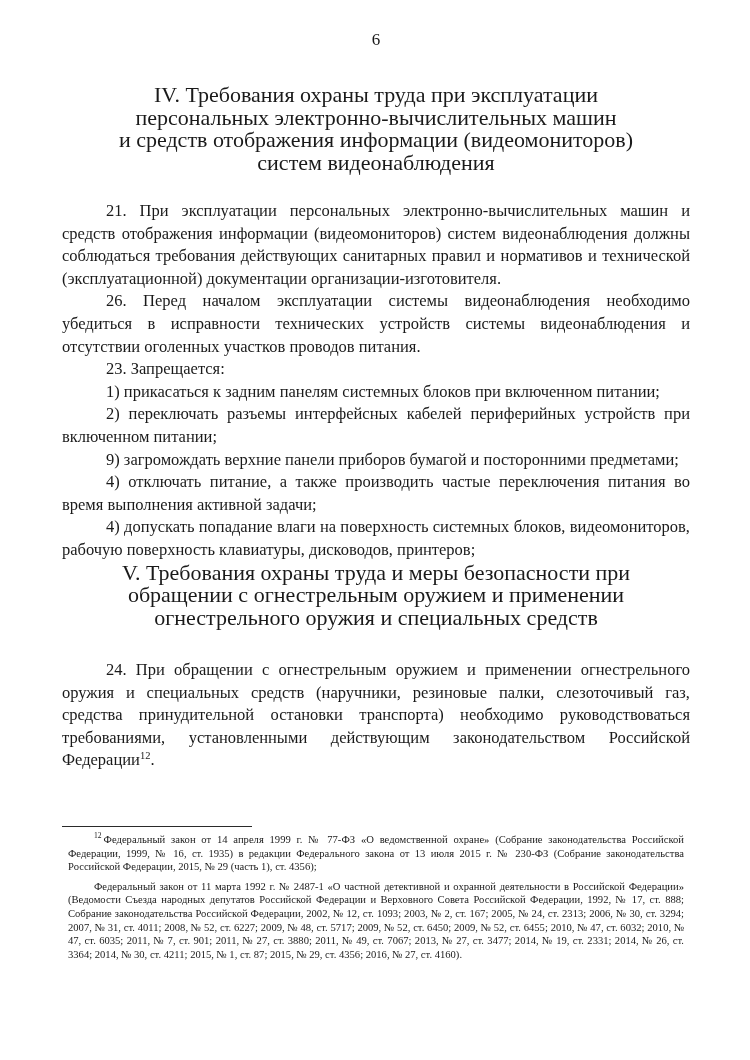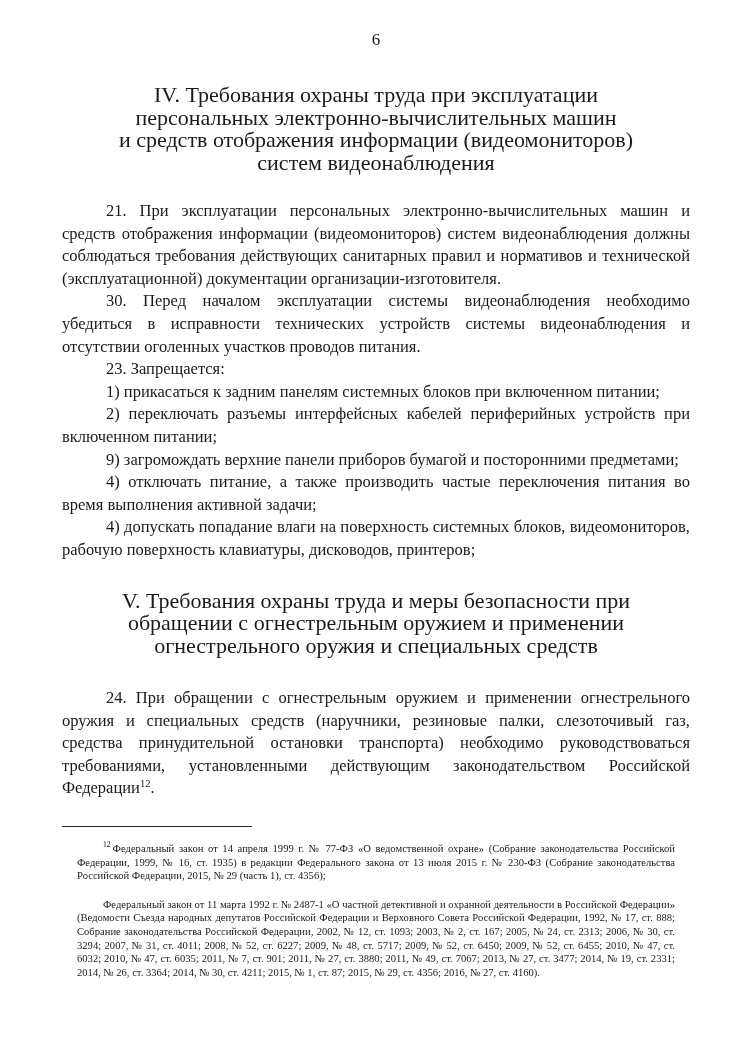--- a/index.html
+++ b/index.html
@@ -33,21 +33,20 @@
     line-height: 22.5px;
     margin: 0;
   }
   .section-heading .hl {
     display: block;
   }
   .heading-iv {
     margin-bottom: 26px;
   }
   .heading-v {
-    margin-top: 28px;
     margin-bottom: 30px;
   }
   p.body-par {
     font-size: 16.5px;
     line-height: 22.6px;
     text-align: justify;
     text-indent: 44px;
     margin: 0;
     -webkit-hyphens: none;
     hyphens: none;
@@ -70,21 +69,21 @@
     width: 190px;
     height: 0;
     border-top: 1px solid #2a2a2a;
     margin: 0 0 6px 0;
   }
   p.footnote {
     font-size: 10.6px;
     line-height: 13.6px;
     text-align: justify;
     text-indent: 26px;
-    margin: 15px;
+    margin: 6px;
     color: #1a1a1a;
   }
   p.footnote.last-line-left {
     text-align-last: left;
   }
   p.footnote + p.footnote {
     margin-top: 0;
   }
   .footnote sup.fn-mark {
     font-size: 7.6px;
@@ -101,21 +100,21 @@
   <div class="page-number">6</div>
 
   <div class="section-heading heading-iv">
     <span class="hl">IV. Требования охраны труда при эксплуатации</span>
     <span class="hl">персональных электронно-вычислительных машин</span>
     <span class="hl">и средств отображения информации (видеомониторов)</span>
     <span class="hl">систем видеонаблюдения</span>
   </div>
 
   <p class="body-par last-line-left">21. При эксплуатации персональных электронно-вычислительных машин и средств отображения информации (видеомониторов) систем видеонаблюдения должны соблюдаться требования действующих санитарных правил и нормативов и технической (эксплуатационной) документации организации-изготовителя.</p>
-  <p class="body-par last-line-left">30. Перед началом эксплуатации системы видеонаблюдения необходимо убедиться в исправности технических устройств системы видеонаблюдения и отсутствии оголенных участков проводов питания.</p>
+  <p class="body-par last-line-left">26. Перед началом эксплуатации системы видеонаблюдения необходимо убедиться в исправности технических устройств системы видеонаблюдения и отсутствии оголенных участков проводов питания.</p>
   <p class="body-par last-line-left">23. Запрещается:</p>
   <p class="body-par last-line-left">1) прикасаться к задним панелям системных блоков при включенном питании;</p>
   <p class="body-par last-line-left">2) переключать разъемы интерфейсных кабелей периферийных устройств при включенном питании;</p>
   <p class="body-par last-line-left">9) загромождать верхние панели приборов бумагой и посторонними предметами;</p>
   <p class="body-par last-line-left">4) отключать питание, а также производить частые переключения питания во время выполнения активной задачи;</p>
   <p class="body-par last-line-left">4) допускать попадание влаги на поверхность системных блоков, видеомониторов, рабочую поверхность клавиатуры, дисководов, принтеров;</p>
 
   <div class="section-heading heading-v">
     <span class="hl">V. Требования охраны труда и меры безопасности при</span>
     <span class="hl">обращении с огнестрельным оружием и применении</span>

